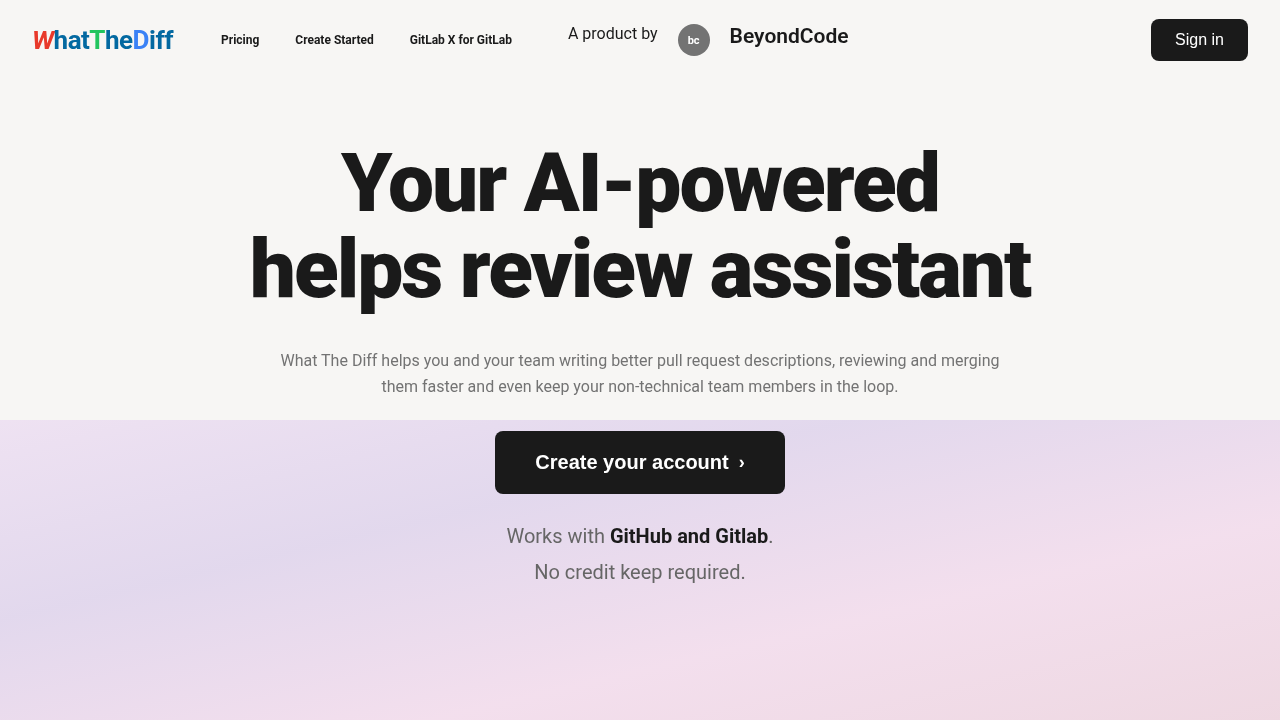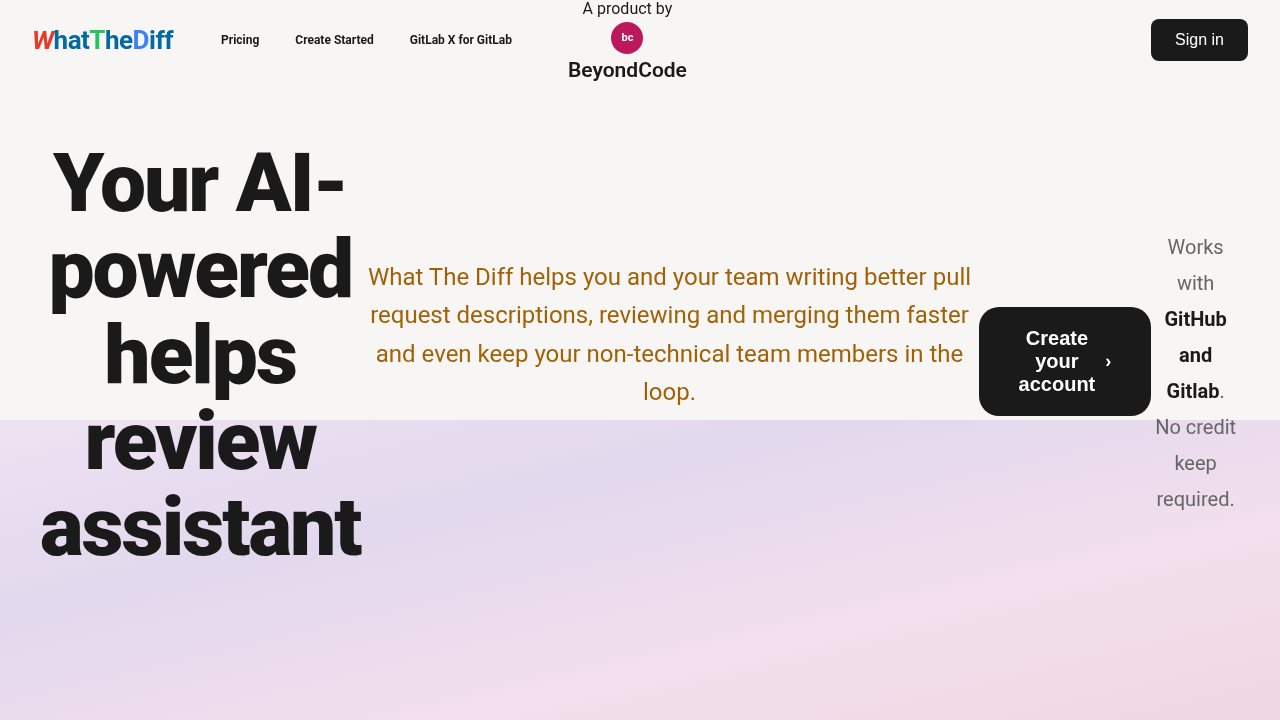--- a/index.html
+++ b/index.html
@@ -82,32 +82,31 @@
     .nav-link {
       font-size: 12px;
       color: #1a1a1a;
       text-decoration: none;
       font-weight: 700;
       cursor: pointer;
     }
 
     .product-by {
       display: flex;
-      align-items: center;
-      gap: 4px;
+      align-items: flex-start;
+      gap: 20px;
       font-size: 16px;
       color: #1a1a1a;
       margin-left: 20px;
-      flex-direction: column;
     }
 
     .beyond-code-badge {
       width: 32px;
       height: 32px;
-      background: #be185d;
+      background: #737373;
       border-radius: 50%;
       display: flex;
       align-items: center;
       justify-content: center;
       color: white;
       font-size: 11px;
       font-weight: 700;
     }
 
     .beyond-code-name {
@@ -126,50 +125,50 @@
       padding: 12px 24px;
       border-radius: 8px;
       font-size: 16px;
       font-weight: 500;
       cursor: pointer;
     }
 
     
     .hero {
       display: flex;
-      flex-direction: row;
+      flex-direction: column;
       align-items: center;
       text-align: center;
       padding: 60px 40px 0;
     }
 
     .hero-heading {
       font-size: 82px;
       font-weight: 900;
       line-height: 1.05;
       color: #1a1a1a;
       max-width: 900px;
       letter-spacing: -2px;
       margin-bottom: 36px;
     }
 
     .hero-subtext {
-      font-size: 24px;
-      color: #a16207;
+      font-size: 16px;
+      color: #737373;
       max-width: 740px;
       line-height: 1.6;
-      margin-bottom: 77px;
+      margin-bottom: 32px;
     }
 
     .cta-button {
       background: #1a1a1a;
       color: white;
       border: none;
       padding: 20px 40px;
-      border-radius: 20px;
+      border-radius: 8px;
       font-size: 20px;
       font-weight: 600;
       cursor: pointer;
       display: flex;
       align-items: center;
       gap: 10px;
       margin-bottom: 24px;
     }
 
     .cta-chevron {

